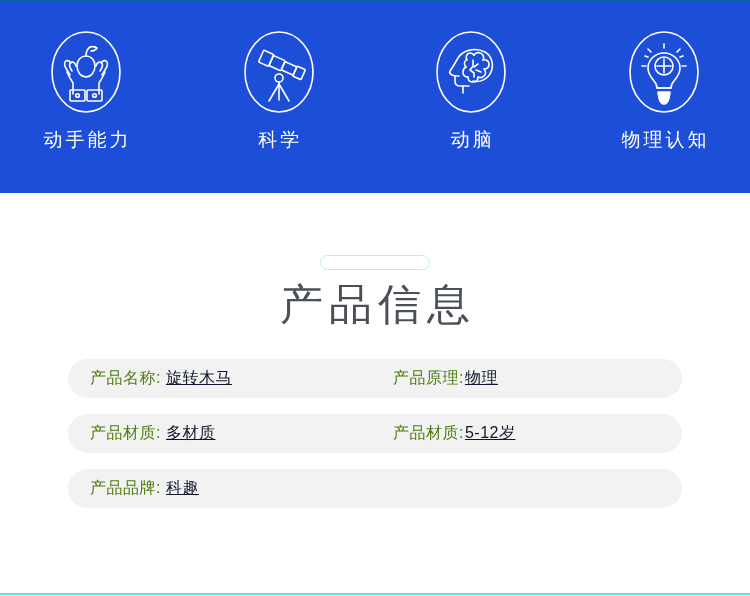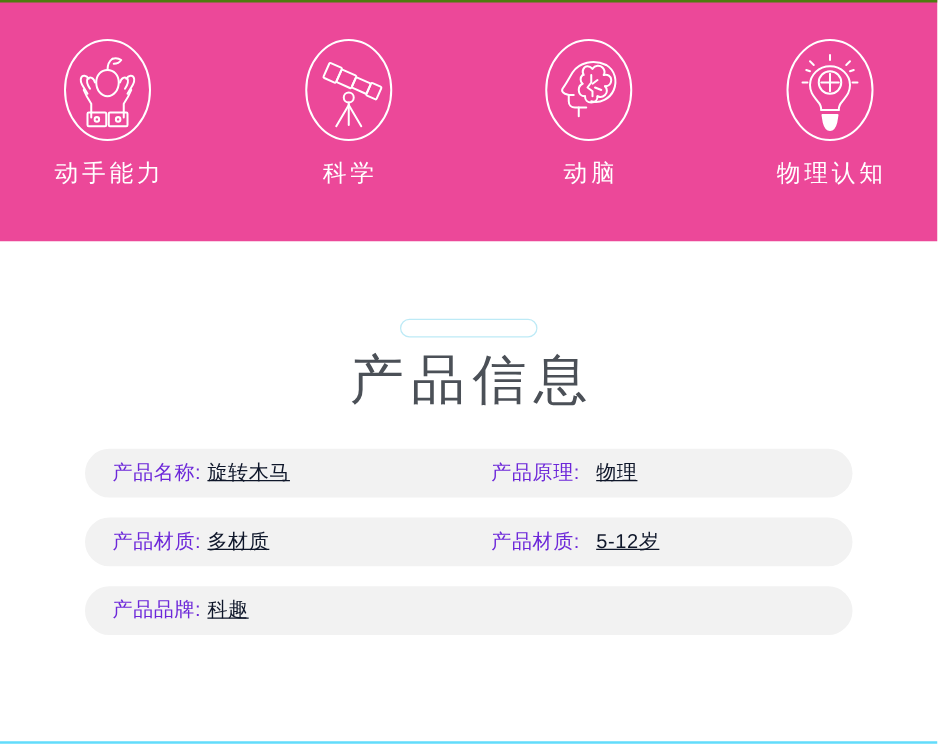--- a/index.html
+++ b/index.html
@@ -15,23 +15,23 @@
     position: relative;
   }
 
   
   .hero {
     position: absolute;
     left: 0;
     top: 0;
     width: 750px;
     height: 193px;
-    background: #ec4899;
-    box-sizing: border-box;
-    border-top: 2px solid #4d7c0f;
+    background: #1d4ed8;
+    box-sizing: border-box;
+    border-top: 2px solid #0369a1;
   }
   .hero-inner {
     display: flex;
     justify-content: space-between;
     align-items: flex-start;
     padding: 26px 18px 0 18px;
     box-sizing: border-box;
     height: 100%;
   }
   .feature {
@@ -105,24 +105,23 @@
     align-items: baseline;
     white-space: nowrap;
   }
   .info-cell.left {
     padding-left: 22px;
     width: 325px;
     box-sizing: border-box;
   }
   .info-cell.right {
     padding-left: 0;
-    gap: 12px;
   }
   .info-label {
-    color: #6d28d9;
+    color: #4d7c0f;
     font-size: 16px;
     letter-spacing: 0.5px;
   }
   .info-value {
     color: #0f172a;
     font-size: 16px;
     margin-left: 5px;
     letter-spacing: 0.5px;
     text-decoration: underline;
   }

